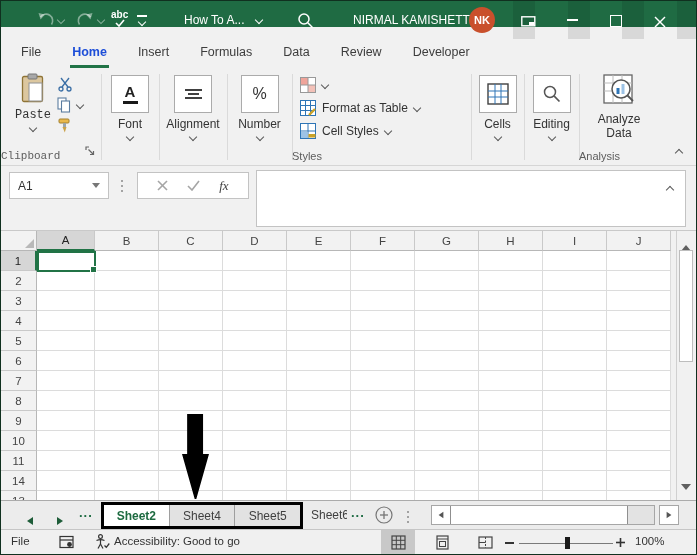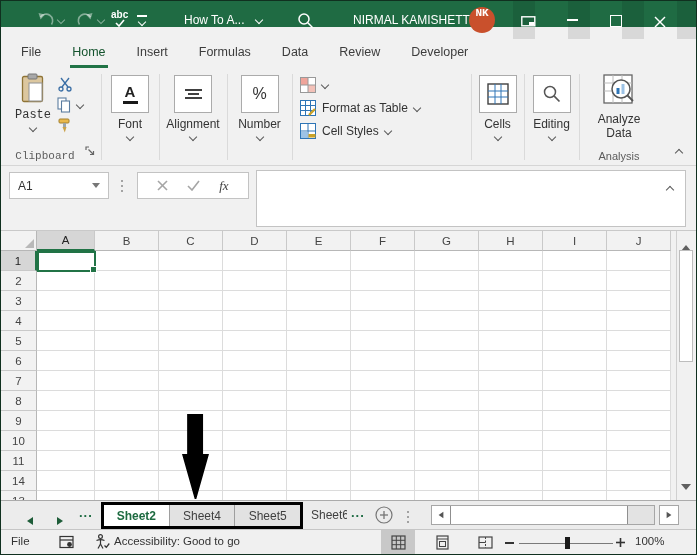--- a/index.html
+++ b/index.html
@@ -8,31 +8,31 @@
   .abs{position:absolute;}
   
   .titlebar{left:0;top:0;width:100%;height:26px;background:var(--titlebar-bg,#1f6b43);}
   .tb-stripe{top:0;height:38px;background:rgba(0,0,0,.10);}
   .tb-item{color:#fff;font-size:12px;display:flex;align-items:center;}
   .chv{width:5px;height:5px;border-right:1.5px solid #5a5a5a;border-bottom:1.5px solid #5a5a5a;transform:rotate(45deg);display:inline-block;}
   .chv.up{transform:rotate(-135deg);}
   .chv.white{border-color:#fff;}
   .chv.faded{border-color:rgba(255,255,255,.45);}
   .abc-stack{display:flex;flex-direction:column;align-items:center;line-height:9px;color:#fff;font-size:10px;font-weight:bold;}
-  .avatar{width:26px;height:26px;border-radius:50%;background:var(--avatar-bg,#c9502c);color:#fff;font-size:11px;font-weight:bold;display:flex;align-items:flex-start;justify-content:center;font-family:Liberation Mono, monospace;}
+  .avatar{width:26px;height:26px;border-radius:50%;background:var(--avatar-bg,#c9502c);color:#fff;font-size:11px;font-weight:bold;display:flex;align-items:center;justify-content:center;}
   
   .tabrow{left:0;top:38px;width:100%;height:29px;background:#f1f1f1;display:flex;align-items:stretch;padding-left:18px;box-sizing:border-box;}
   .rtab{font-size:12.5px;color:#3d3d3d;display:flex;align-items:center;margin-right:27px;padding:0 2px;border-bottom:3px solid transparent;box-sizing:border-box;}
-  .rtab.active{color:#14532d;font-weight:400;border-bottom:3px solid var(--excel-green,#217346);}
+  .rtab.active{color:#1d4ed8;font-weight:700;border-bottom:3px solid var(--excel-green,#217346);}
   .pillbtn{border:1px solid #b5b5b5;border-radius:3px;height:22px;display:flex;align-items:center;gap:5px;padding:0 9px;background:#fafafa;color:var(--excel-green,#217346);font-size:12.5px;align-self:center;}
   
   .ribbon{left:0;top:67px;width:100%;height:97px;background:#f1f1f1;border-bottom:1px solid #d6d6d6;box-sizing:content-box;}
   .vsep{position:absolute;top:6px;height:86px;width:1px;background:#dadada;}
   .group{position:absolute;top:0;height:97px;}
-  .glabel{position:absolute;bottom:3px;left:0;width:100%;text-align:center;font-size:11px;color:#5c5c5c;}
+  .glabel{position:absolute;bottom:3px;left:0;width:100%;text-align:left;font-size:11px;color:#5c5c5c;}
   .biggroup{display:flex;flex-direction:column;align-items:center;}
   .bigbox{width:38px;height:38px;background:#fff;border:1px solid #ababab;box-sizing:border-box;display:flex;flex-direction:column;align-items:center;justify-content:center;margin-top:7px;}
   .blabel{font-size:12px;color:#333;margin-top:4px;}
   .alignline{background:#404040;height:2px;margin:2px auto;}
   .stylerow{position:absolute;left:8px;display:flex;align-items:center;gap:6px;font-size:12px;color:#333;}
   
   .formulabar{left:0;top:165px;width:100%;height:64px;background:#f1f1f1;border-bottom:1px solid #c9c9c9;box-sizing:content-box;}
   .whitebox{background:#fff;border:1px solid #c3c3c3;box-sizing:border-box;}
   .fx-italic{font-family:"Liberation Serif",serif;font-style:italic;font-size:13px;color:#3f3f3f;}
   .dotcol{display:flex;flex-direction:column;align-items:center;}
@@ -285,20 +285,21 @@
         <svg width="16" height="16" viewBox="0 0 16 16">
           <rect x="0.5" y="0.5" width="15" height="15" fill="#fff" stroke="#2e75b6"></rect>
           <line x1="0.5" y1="8" x2="15.5" y2="8" stroke="#2e75b6"></line>
           <line x1="8" y1="0.5" x2="8" y2="15.5" stroke="#2e75b6"></line>
           <rect x="1" y="8.5" width="6.5" height="6.5" fill="#9dc3e6"></rect>
           <rect x="8.5" y="11" width="7" height="3.5" fill="#c9a227"></rect>
         </svg>
         <span>Cell Styles</span>
         <span class="chv"></span>
       </div>
+      <div class="glabel">Styles</div>
     </div>
 
     <div class="group biggroup" style="left:523px;width:55px;">
       <div class="bigbox">
         <svg width="20" height="20" viewBox="0 0 20 20">
           <circle cx="8" cy="8" r="5.5" fill="none" stroke="#555" stroke-width="1.5"></circle>
           <line x1="12.2" y1="12.2" x2="17.5" y2="17.5" stroke="#555" stroke-width="1.7"></line>
         </svg>
       </div>
       <div class="blabel">Editing</div>

